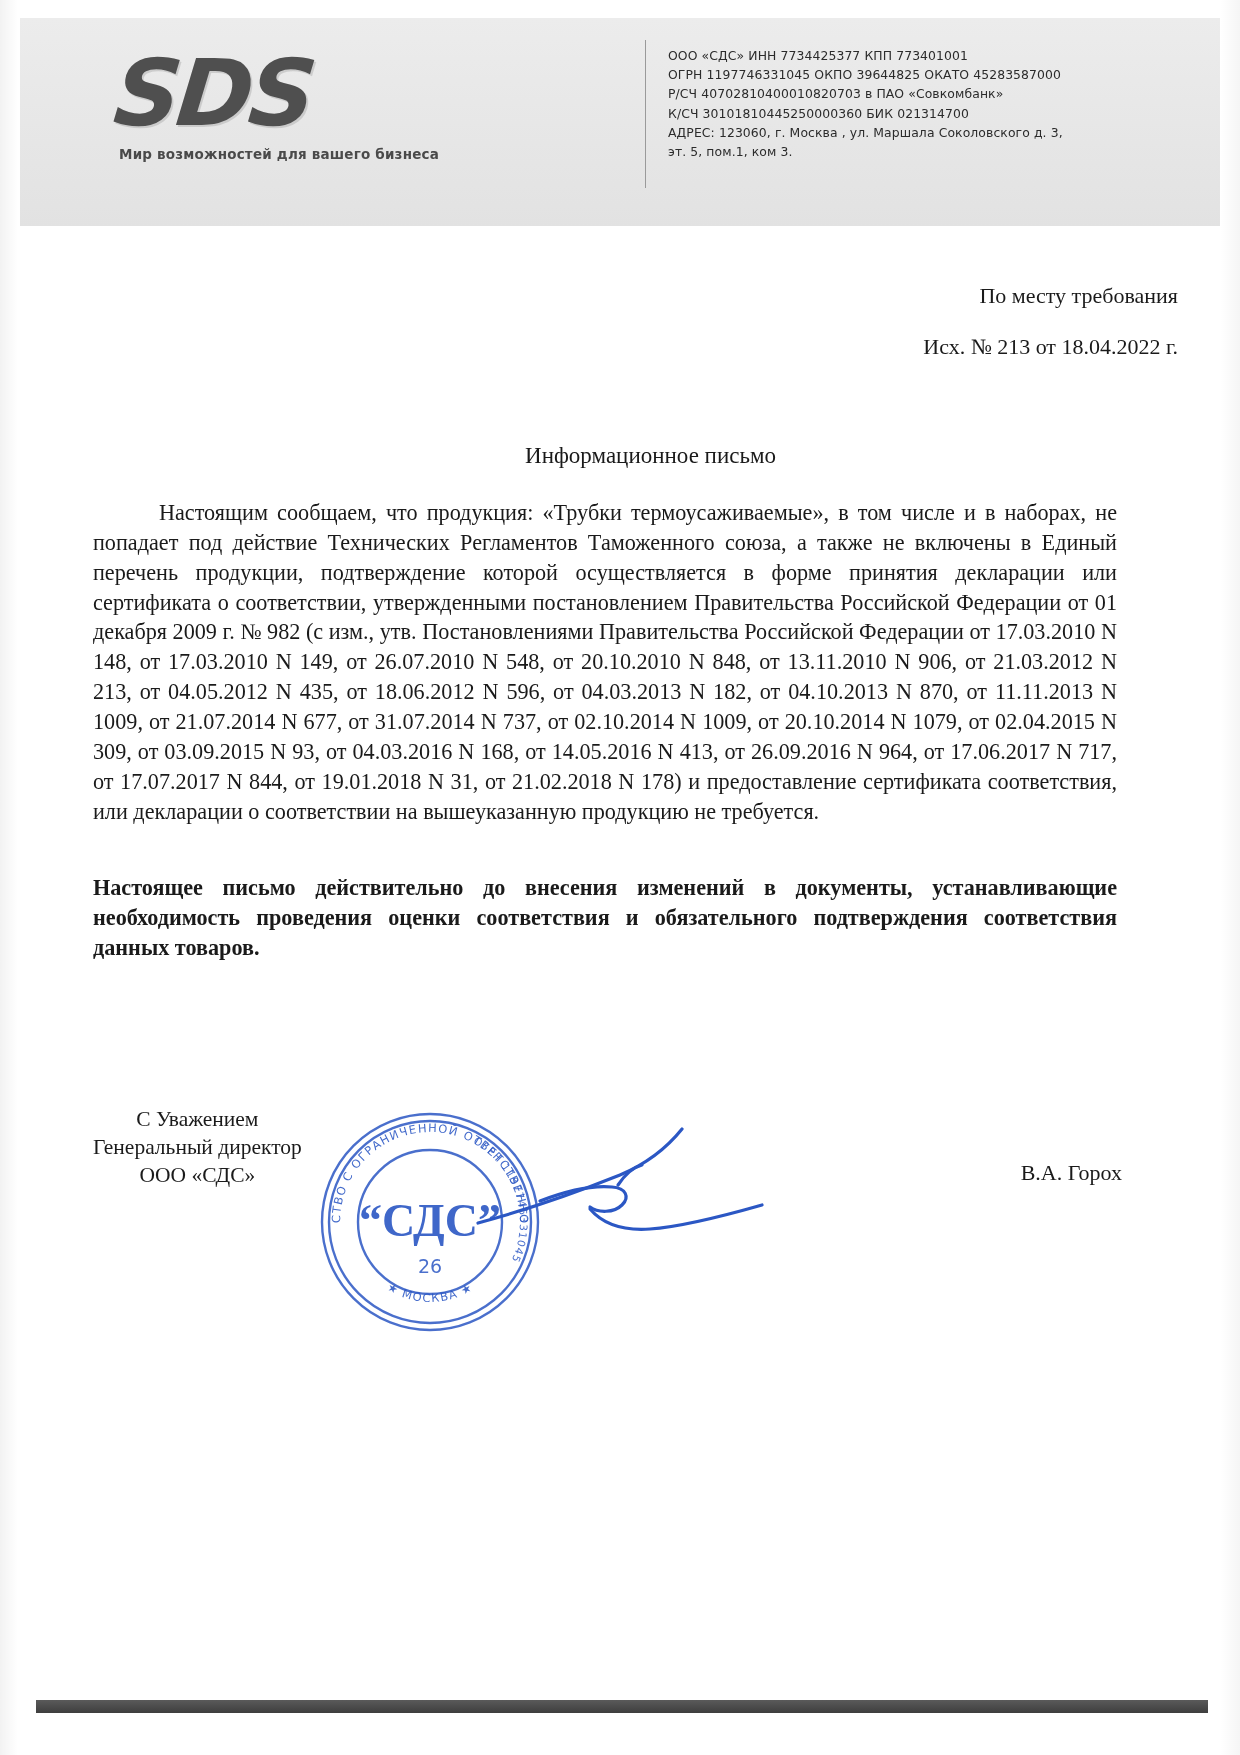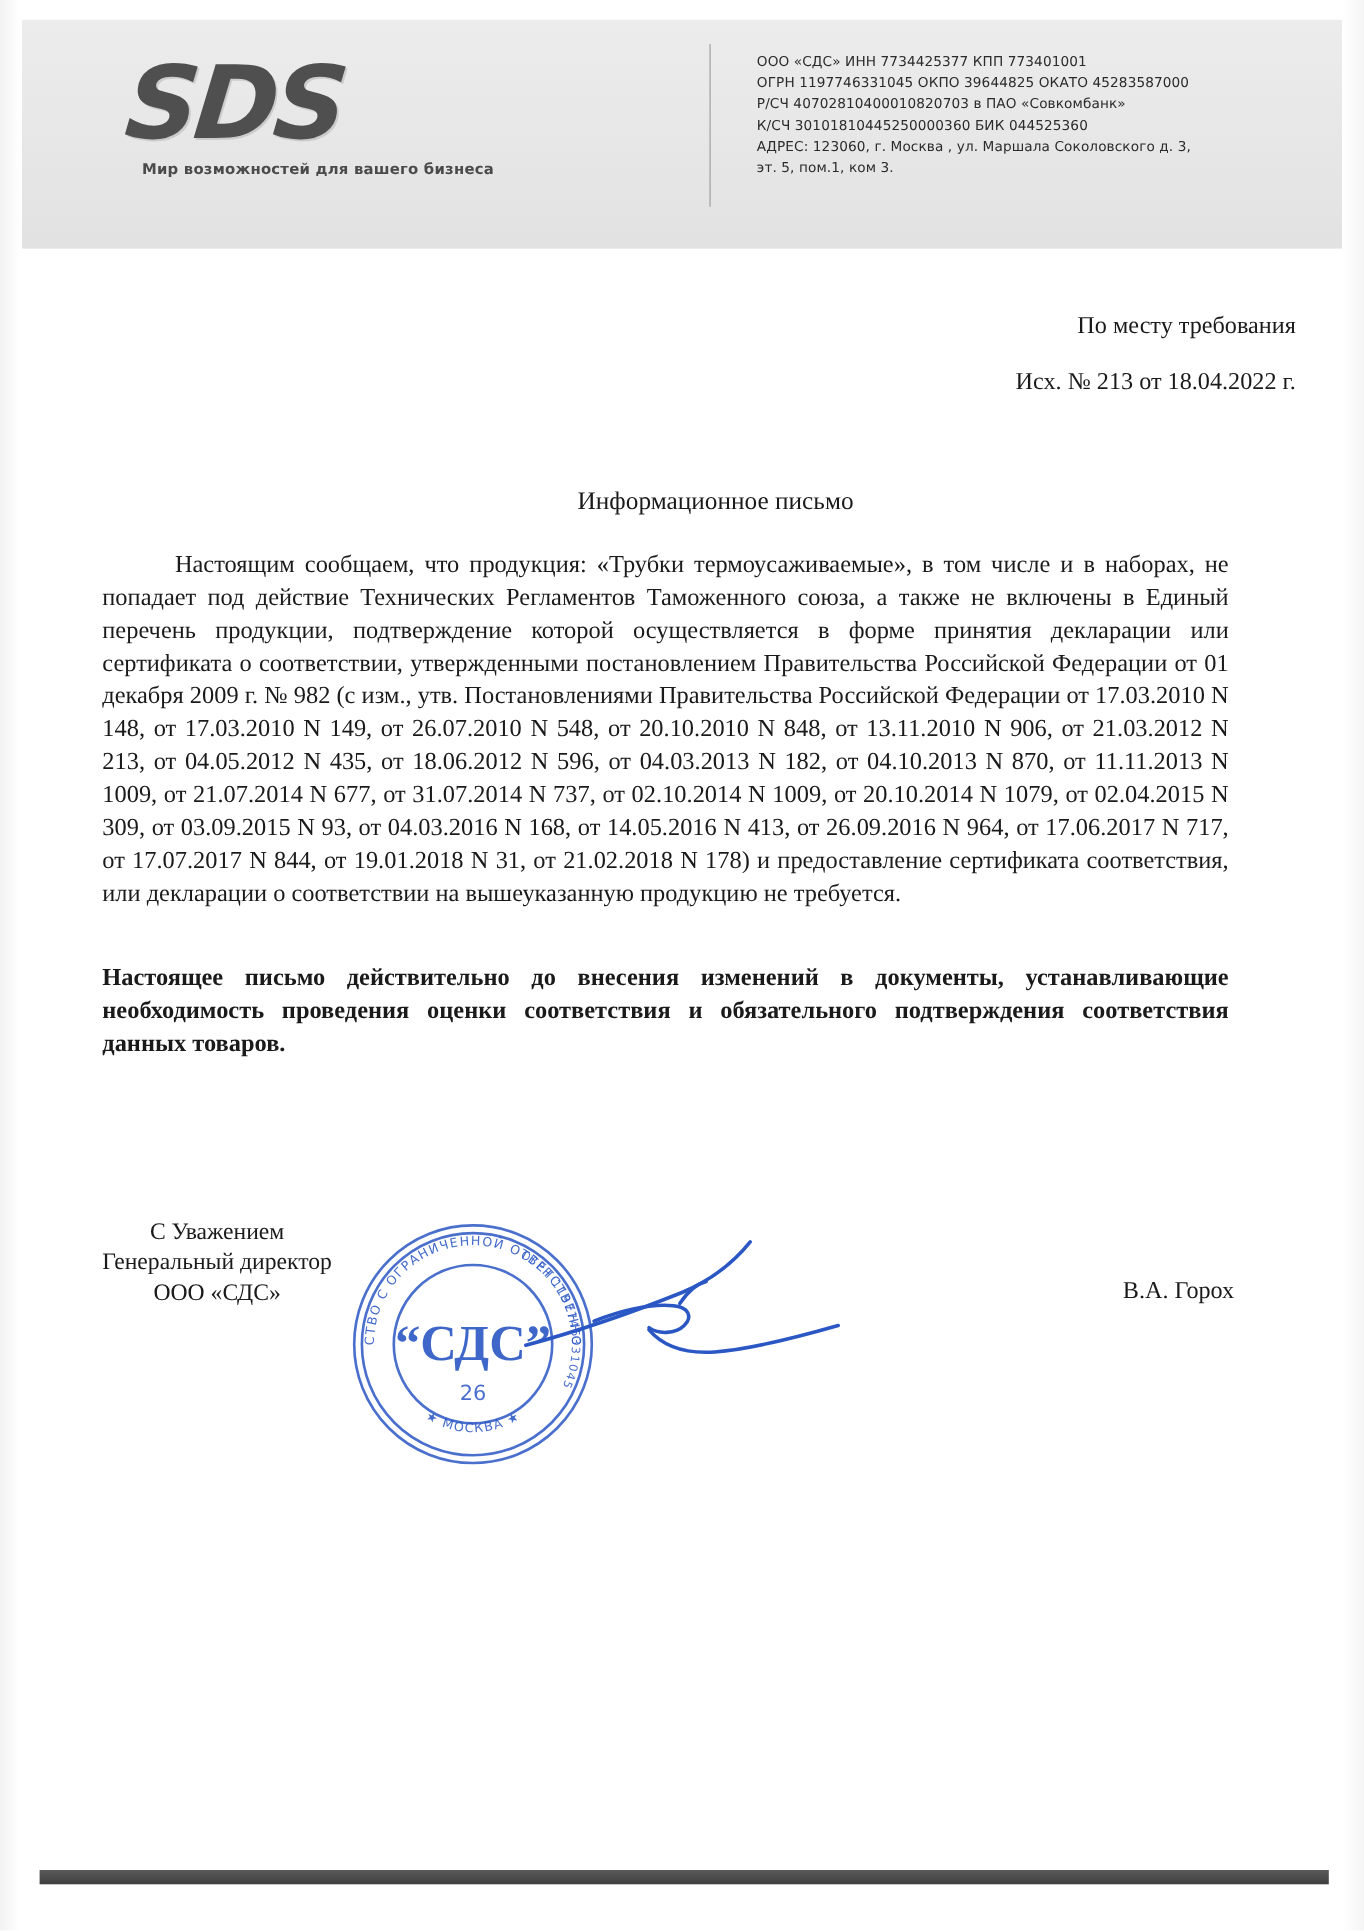--- a/index.html
+++ b/index.html
@@ -42,42 +42,41 @@
     font-style: italic;
     transform: skewX(-6deg);
     text-shadow: 2px 2px 0 rgba(0,0,0,0.12);
   }
   .logo-tagline {
     font-family: "DejaVu Sans", sans-serif;
     font-size: 13.5px;
     font-weight: 600;
     color: #4a4a4a;
     margin-top: 6px;
-    margin-left: 14px;
+    margin-left: 4px;
     letter-spacing: 0.2px;
   }
   .divider-vert {
     position: absolute;
     left: 625px;
     top: 22px;
     width: 1px;
     height: 148px;
     background: #9a9a9a;
   }
   .requisites {
     position: absolute;
     left: 648px;
     top: 28px;
     width: 520px;
     font-family: "DejaVu Sans", sans-serif;
     font-size: 12.4px;
     line-height: 1.55;
     color: #2b2b2b;
     letter-spacing: 0.1px;
-    margin-left: 20px;
   }
   .requisites div { white-space: nowrap; }
 
   
   .addressee {
     position: absolute;
     right: 62px;
     top: 283px;
     font-size: 22px;
     text-align: right;
@@ -194,21 +193,21 @@
     <div class="logo-text">SDS</div>
     <div class="logo-tagline">Мир возможностей для вашего бизнеса</div>
   </div>
 
   <div class="divider-vert"></div>
 
   <div class="requisites">
     <div>ООО «СДС»    ИНН 7734425377    КПП 773401001</div>
     <div>ОГРН 1197746331045    ОКПО 39644825    ОКАТО 45283587000</div>
     <div>Р/СЧ 40702810400010820703 в ПАО «Совкомбанк»</div>
-    <div>К/СЧ 30101810445250000360    БИК 044525360</div>
+    <div>К/СЧ 30101810445250000360    БИК 021314700</div>
     <div>АДРЕС: 123060, г. Москва , ул. Маршала Соколовского д. 3,</div>
     <div>эт. 5, пом.1, ком 3.</div>
   </div>
 </div>
 
 <div class="addressee">По месту требования</div>
 <div class="outgoing">Исх. № 213 от 18.04.2022 г.</div>
 
 <div class="doc-title">Информационное письмо</div>
 

